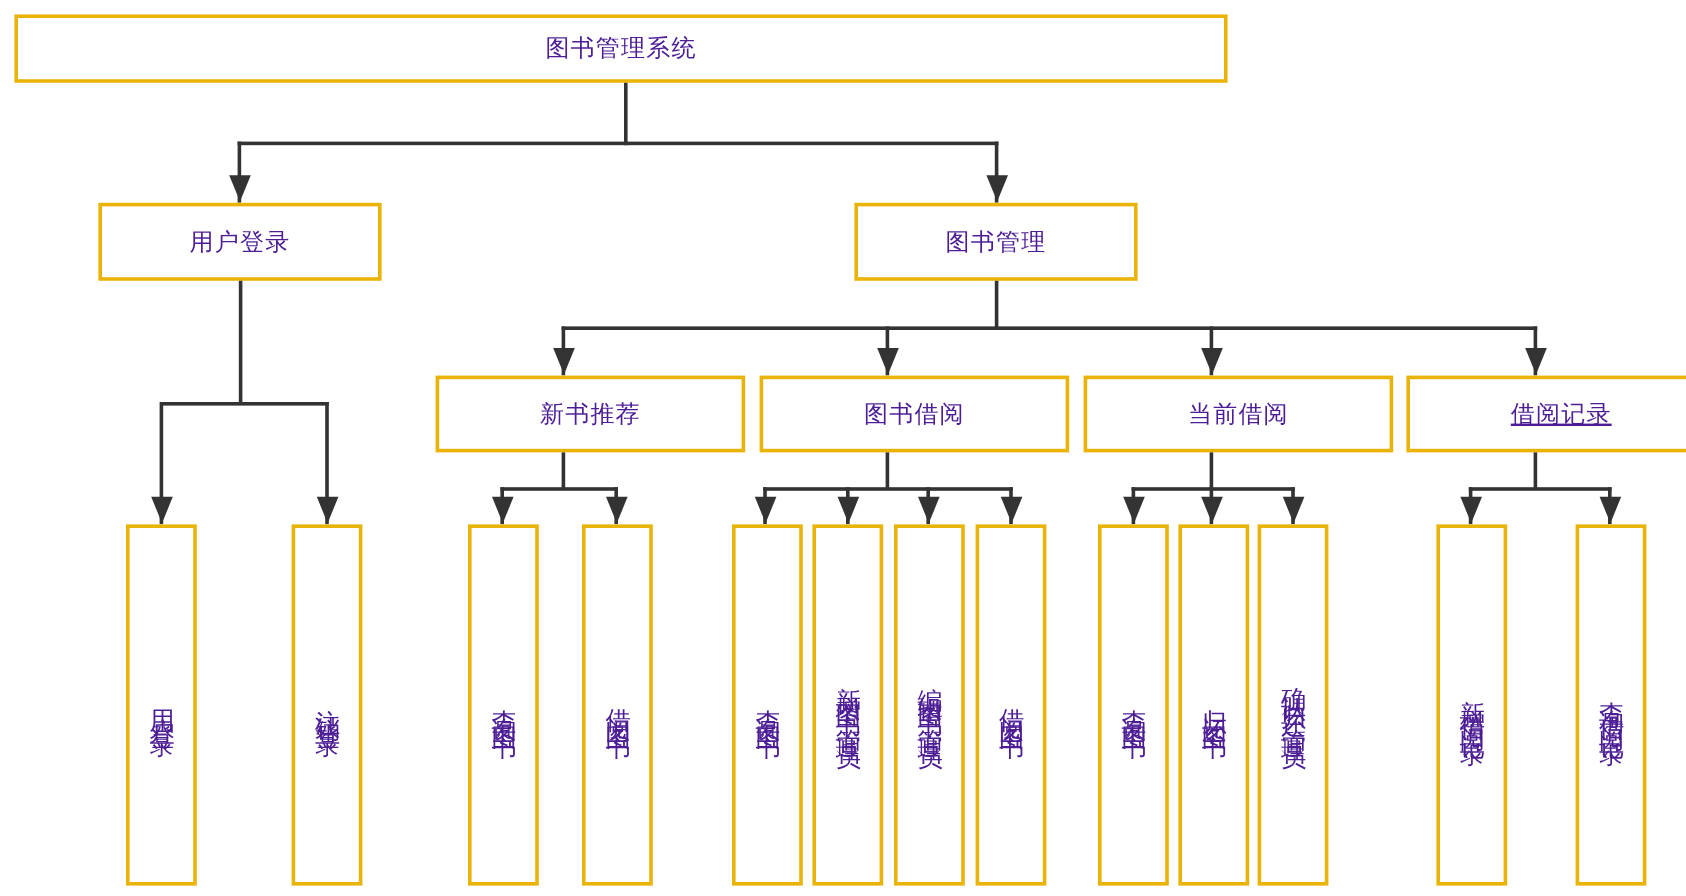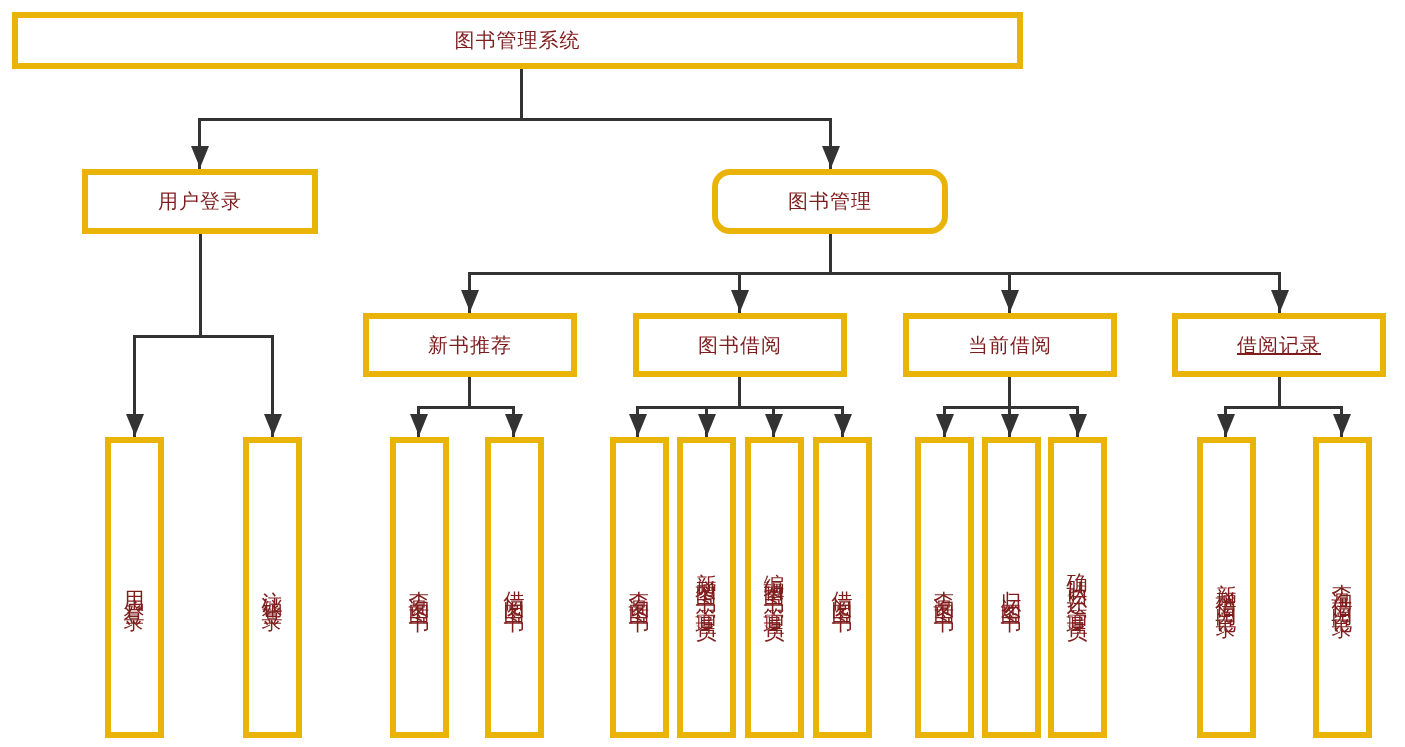--- a/index.html
+++ b/index.html
@@ -8,32 +8,32 @@
     width:1405px;height:747px;
     background:#ffffff;
     font-family:"Liberation Sans","DejaVu Sans",sans-serif;
     color:#333;
     overflow:hidden;
   }
   
   .box{
     position:absolute;
     box-sizing:border-box;
-    border:6px solid #eab308;
+    border:3px solid #eab308;
     background:#fff;
     display:flex;
     align-items:center;
     justify-content:center;
     font-size:20px;
     letter-spacing:1px;
-    color:#7f1d1d;
+    color:#4c1d95;
   }
   .root{left:12px;top:12px;width:1011px;height:57px;}
   .lv2{top:169px;width:236px;height:65px;}
-  .lv3{top:313px;width:214px;height:64px;}
+  .lv3{top:313px;width:258px;height:64px;}
   .leaf{top:437px;width:59px;height:301px;}
   .vtext{
     writing-mode:vertical-rl;
     line-height:1;
     font-size:21px;
     letter-spacing:7px;
   }
   
   .vline,.arrow{position:absolute;width:3px;background:#333;}
   .hline{position:absolute;height:3px;background:#333;}
@@ -68,21 +68,21 @@
   </div>
 
   <div class="vline" style="left:520px;top:69px;height:52px;"></div>
   <div class="hline" style="left:198px;top:118px;width:634px;"></div>
   <div class="arrow" style="left:198px;top:118px;height:51px;"></div>
   <div class="arrow" style="left:829px;top:118px;height:51px;"></div>
 
   <div class="box lv2" style="left:82px;">
     <span>用户登录</span>
   </div>
-  <div class="box lv2" style="left:712px;border-radius:18px;">
+  <div class="box lv2" style="left:712px;">
     <span>图书管理</span>
   </div>
 
   <div class="vline" style="left:199px;top:234px;height:103px;"></div>
   <div class="hline" style="left:134px;top:335px;width:140px;"></div>
   <div class="arrow" style="left:133px;top:335px;height:102px;"></div>
   <div class="arrow" style="left:271px;top:335px;height:102px;"></div>
 
   <div class="vline" style="left:829px;top:234px;height:41px;"></div>
   <div class="hline" style="left:468px;top:272px;width:813px;"></div>

